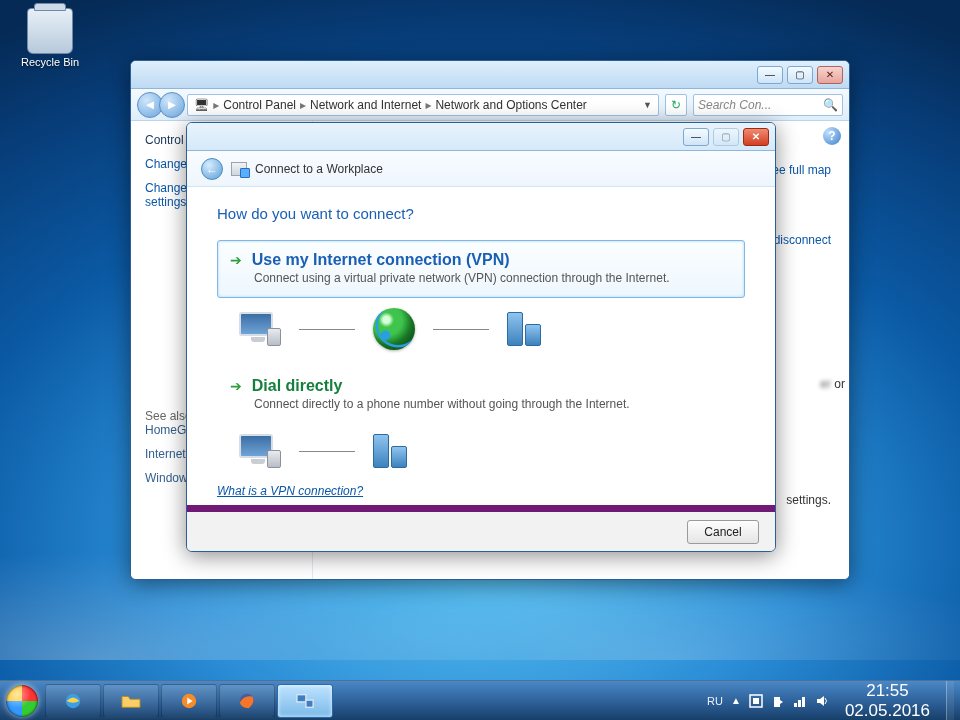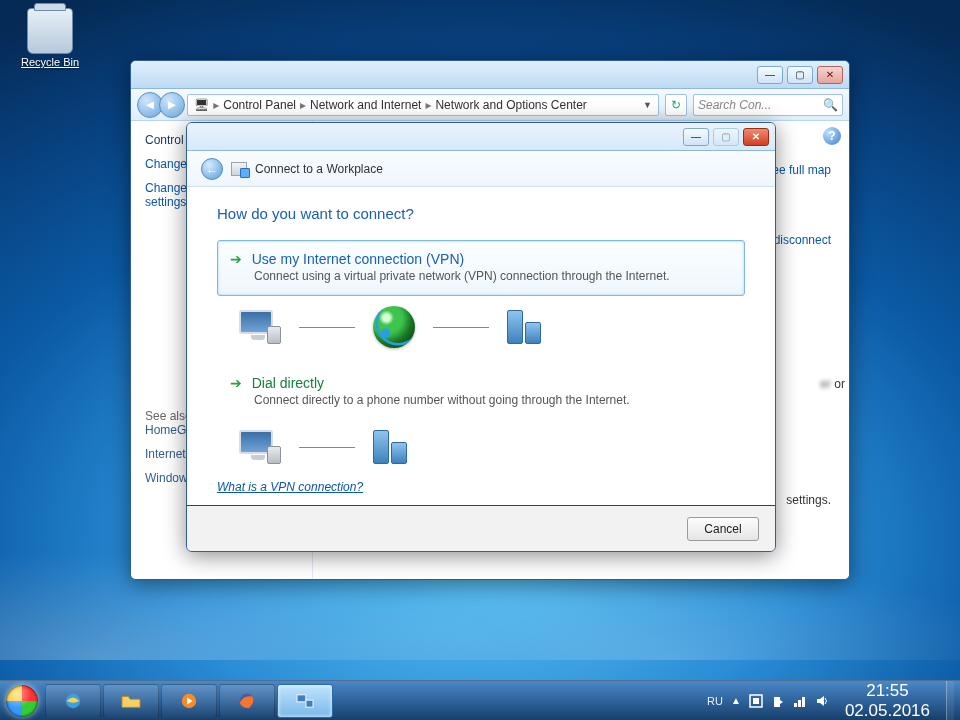--- a/index.html
+++ b/index.html
@@ -12,21 +12,21 @@
 }
 .desktop::before {
   content:""; position:absolute; left:0; right:0; bottom:60px; height:260px;
   background: radial-gradient(ellipse 700px 180px at 10% 100%, rgba(255,255,255,.25), transparent 60%),
               radial-gradient(ellipse 600px 160px at 70% 100%, rgba(255,255,255,.18), transparent 60%);
   pointer-events:none;
 }
 .desktop-icon { position:absolute; top:8px; left:14px; width:72px; text-align:center; color:#fff; font-size:11px; }
 .desktop-icon .bin { width:46px; height:46px; margin:0 auto 2px; background:linear-gradient(#e8f0f8,#b7c9db); border:1px solid #6e8aa6; border-radius:4px 4px 6px 6px; position:relative; }
 .desktop-icon .bin::before { content:""; position:absolute; top:-6px; left:6px; right:6px; height:6px; background:#cddbe9; border:1px solid #6e8aa6; border-radius:3px 3px 0 0; }
-.desktop-icon span { text-shadow:0 1px 2px rgba(0,0,0,.6);text-decoration:underline; }
+.desktop-icon span { text-shadow:0 1px 2px rgba(0,0,0,.6); }
 
 
 .taskbar { position:absolute; left:0; right:0; bottom:0; height:40px; background:linear-gradient(#4a88c7, #2a5c93 60%, #173f69); display:flex; align-items:center; color:#fff; font-size:11px; border-top:1px solid rgba(255,255,255,.25); }
 .start-orb { width:44px; height:40px; display:flex; align-items:center; justify-content:center; }
 .start-orb .orb { width:32px; height:32px; border-radius:50%; background:radial-gradient(circle at 35% 30%, #fff8, transparent 45%), conic-gradient(#f33 0 90deg,#3c3 90deg 180deg,#39f 180deg 270deg,#fc3 270deg 360deg); box-shadow:0 0 6px rgba(255,255,255,.6), inset 0 0 3px #000; }
 .task-btn { width:56px; height:34px; margin:0 1px; border-radius:3px; display:flex; align-items:center; justify-content:center; background:linear-gradient(rgba(255,255,255,.15), rgba(255,255,255,.02)); border:1px solid rgba(0,0,0,.25); }
 .task-btn.active { background:linear-gradient(#bfe3ff, #7ab9e8); border-color:#2a6aa6; box-shadow:inset 0 0 4px rgba(255,255,255,.8); }
 .tray { margin-left:auto; display:flex; align-items:center; gap:8px; padding-right:6px; }
 .tray .lang { font-size:11px; opacity:.9; }
 .tray .clock { text-align:center; line-height:1.15; font-size:17px; padding:2px 8px; }
@@ -72,40 +72,40 @@
 .wiz-top .mini-icon { width:16px; height:14px; background:linear-gradient(#f3f3f3,#cfd6de); border:1px solid #9aa4b0; position:relative; }
 .wiz-top .mini-icon::after { content:""; position:absolute; right:-4px; bottom:-3px; width:8px; height:8px; background:#5aaeff; border:1px solid #2a6fb3; border-radius:1px; }
 
 .wiz-body { flex:1; background:#fff; padding:18px 30px 10px; font-size:12px; color:#333; overflow:hidden; }
 .wiz-q { color:#1a5fb4; font-size:15px; margin-bottom:18px; }
 
 .opt { border:1px solid transparent; border-radius:3px; padding:10px 12px 12px; margin-bottom:4px; cursor:pointer; }
 .opt.selected { border-color:#7fb8e6; background:linear-gradient(#fbfeff,#eef7fe); box-shadow:0 0 3px #a6d1f2 inset; }
 .opt .row1 { display:flex; align-items:center; gap:10px; }
 .opt .arrw { color:#2e9e3f; font-size:14px; }
-.opt .title { color:#1a5fb4; font-size:14px; }
+.opt .title { color:#1a5fb4; font-size:16px;font-weight:bold; }
 .opt.plain .title { color:#15803d; }
 .opt .desc { margin-left:24px; color:#555; margin-top:2px; }
 
 .illus { display:flex; align-items:center; gap:18px; margin:10px 0 16px 22px; }
 .illus .pc { width:42px; height:34px; position:relative; }
 .illus .pc .mon { width:34px; height:24px; background:linear-gradient(#3b6ea5,#6fa4d8); border:2px solid #d7dde4; border-radius:3px; position:absolute; top:0; left:0; }
 .illus .pc .mon::after{content:"";position:absolute;left:10px;bottom:-8px;width:14px;height:5px;background:#c9ced5;border-radius:0 0 3px 3px;}
 .illus .pc .box { width:14px; height:18px; background:linear-gradient(#e8ebef,#b9bec6); border:1px solid #8c929b; position:absolute; bottom:0; right:0; border-radius:2px; }
 .illus .line { width:56px; height:0; border-top:1px solid #888; }
 .illus .globe { width:42px; height:42px; border-radius:50%; background:radial-gradient(circle at 32% 28%, #d7ffd7 0 8%, #3fc54e 18% 38%, #1d8a2b 60%, #0d5d1b 100%); position:relative; box-shadow:inset -4px -6px 10px rgba(0,0,0,.25), 0 1px 3px rgba(0,0,0,.3); }
 .illus .globe::after{content:"";position:absolute;inset:0;border-radius:50%;background:radial-gradient(circle at 60% 40%, transparent 55%, #2a9ede 58% 62%, transparent 65%), radial-gradient(circle at 30% 65%, #2a9ede 0 10%, transparent 14%);}
 .illus .srv { display:flex; align-items:flex-end; gap:2px; }
 .illus .srv .t { width:16px; background:linear-gradient(#8fc4ef,#3d82bd); border:1px solid #2d6a9e; border-radius:2px; }
 .illus .srv .t1 { height:34px; }
 .illus .srv .t2 { height:22px; }
 
 .vpn-link { color:#0b57a8; text-decoration:underline; font-size:12px;font-style:italic; }
 
-.wiz-foot { height:46px; border-top:1px solid #701a75; background:#f2f2f2; display:flex; align-items:center; justify-content:flex-end; padding:0 16px; }
+.wiz-foot { height:46px; border-top:7px solid #701a75; background:#f2f2f2; display:flex; align-items:center; justify-content:flex-end; padding:0 16px; }
 .btn { min-width:72px; height:24px; border:1px solid #9a9a9a; border-radius:3px; background:linear-gradient(#fdfdfd,#e5e5e5); font-size:12px; color:#222; padding:0 12px; }
 
 .tb-icon { width:22px; height:18px; display:block; }
 </style>
 </head>
 <body>
 
 <div class="desktop">
 
   <div class="desktop-icon">

